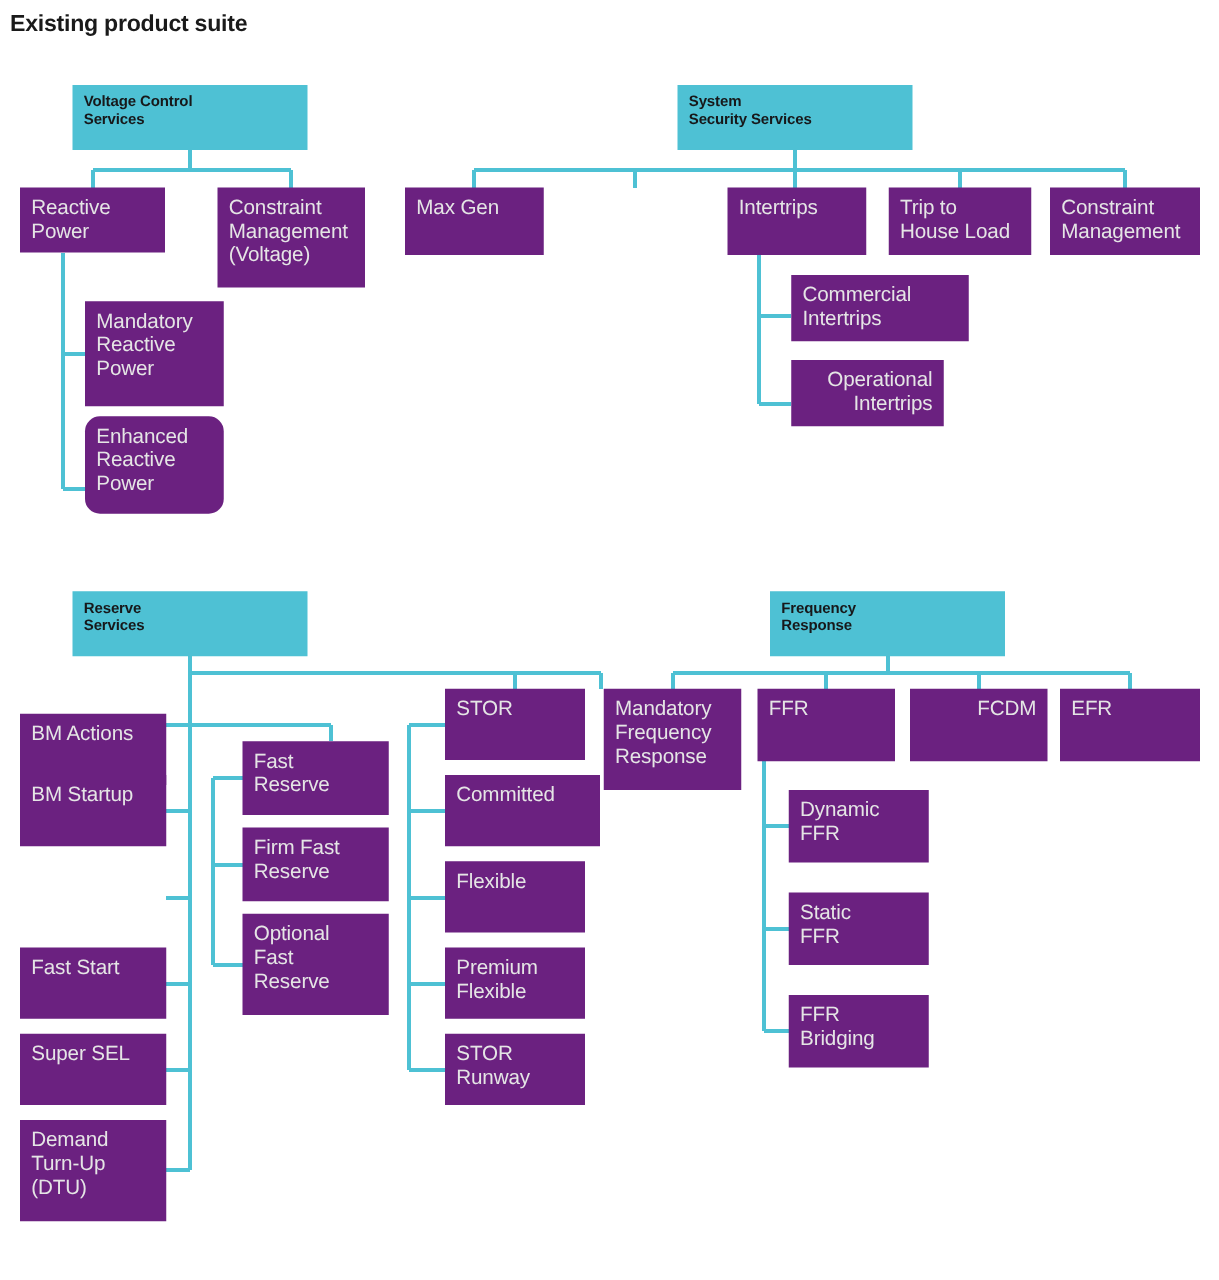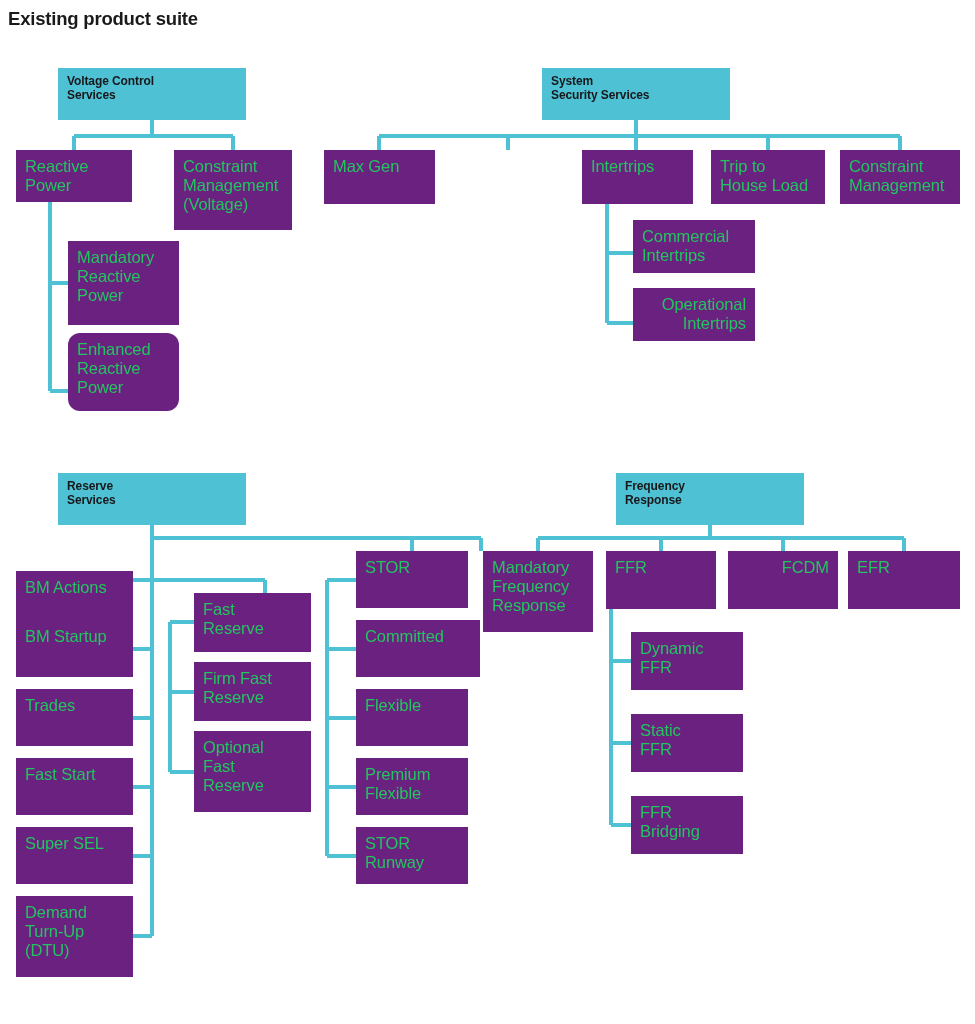--- a/index.html
+++ b/index.html
@@ -40,21 +40,21 @@
   }
   .node.root {
     background: #4ec1d4;
     color: #17181a;
     font-weight: bold;
     font-size: 12px;
     letter-spacing: -0.1px;
   }
   .node.leaf {
     background: #6b2180;
-    color: #22c55e;
+    color: #e5e5e5;
     font-weight: normal;
     font-size: 16.5px;
     letter-spacing: -0.1px;
   }
   #page-title {
     position: absolute;
     left: 8px;
     top: 8px;
     font-size: 18.5px;
     font-weight: bold;
@@ -166,40 +166,39 @@
 (Voltage)</div>
 
   <div class="node root" style="left:542px; top:68px; width:188px; height:52px;">System
 Security Services</div>
 
   <div class="node leaf" style="left:324px; top:150px; width:111px; height:54px;">Max Gen</div>
 
 
   <div class="node leaf" style="left:582px; top:150px; width:111px; height:54px;">Intertrips</div>
 
-  <div class="node leaf" style="left:633px; top:220px; width:122px; height:53px;">Commercial
+  <div class="node leaf" style="left:633px; top:220px; width:142px; height:53px;">Commercial
 Intertrips</div>
 
   <div class="node leaf" style="left:633px; top:288px; width:122px; height:53px;text-align:right;">Operational
 Intertrips</div>
 
   <div class="node leaf" style="left:711px; top:150px; width:114px; height:54px;">Trip to
 House Load</div>
 
   <div class="node leaf" style="left:840px; top:150px; width:120px; height:54px;">Constraint
 Management</div>
 
   <div class="node root" style="left:58px; top:473px; width:188px; height:52px;">Reserve
 Services</div>
 
   <div class="node leaf" style="left:16px; top:551px; width:117px; height:57px;margin-top:20px;">BM Actions</div>
 
   <div class="node leaf" style="left:16px; top:620px; width:117px; height:57px;">BM Startup</div>
 
-  <div class="node leaf" style="left:16px; top:689px; width:117px; height:57px;">Trades</div>
 
   <div class="node leaf" style="left:16px; top:758px; width:117px; height:57px;">Fast Start</div>
 
   <div class="node leaf" style="left:16px; top:827px; width:117px; height:57px;">Super SEL</div>
 
   <div class="node leaf" style="left:16px; top:896px; width:117px; height:81px;">Demand
 Turn-Up
 (DTU)</div>
 
   <div class="node leaf" style="left:194px; top:593px; width:117px; height:59px;">Fast

